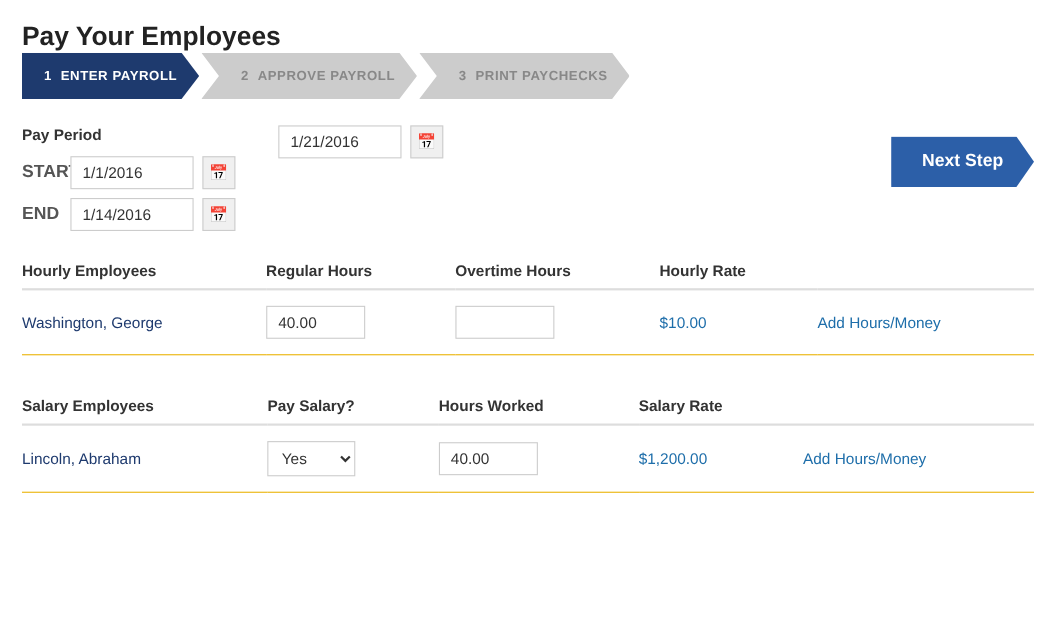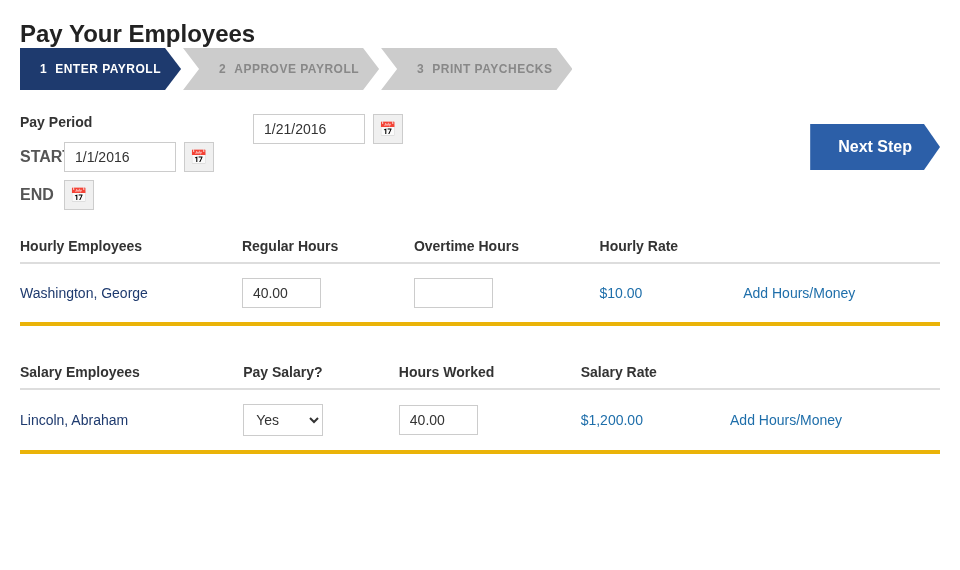--- a/index.html
+++ b/index.html
@@ -143,37 +143,37 @@
       font-weight: bold;
       color: #333;
       text-align: left;
       padding: 8px 12px 8px 0;
       border-bottom: 2px solid #ddd;
       font-size: 14px;
     }
 
     .table-section td {
       padding: 14px 12px 14px 0;
-      border-bottom: 4px solid #eab308;
+      border-bottom: 1px solid #eab308;
       vertical-align: middle;
     }
 
     .table-section td:first-child {
       color: #333;
     }
 
     .employee-name {
       color: #1e3a6e;
     }
 
     .text-input {
       border: 1px solid #ccc;
       padding: 6px 10px;
       font-size: 14px;
-      width: 79px;
+      width: 90px;
       outline: none;
       color: #333;
     }
 
     .rate-value {
       color: #1e6eaa;
       font-weight: normal;
     }
 
     .add-link {
@@ -228,20 +228,21 @@
 
     <div class="field-group">
       <div class="field-label">Pay Period</div>
       <div class="date-row">
         <span class="date-prefix">START</span>
         <input class="date-input" type="text" value="1/1/2016" style="">
         <div class="calendar-icon">📅</div>
       </div>
       <div class="date-row">
         <span class="date-prefix">END</span>
+        <input class="date-input" type="text" value="1/14/2016" style="">
         <div class="calendar-icon">📅</div>
       </div>
     </div>
 
     <div class="field-group">
       <div class="date-row">
         <input class="date-input" type="text" value="1/21/2016" style="">
         <div class="calendar-icon">📅</div>
       </div>
     </div>

